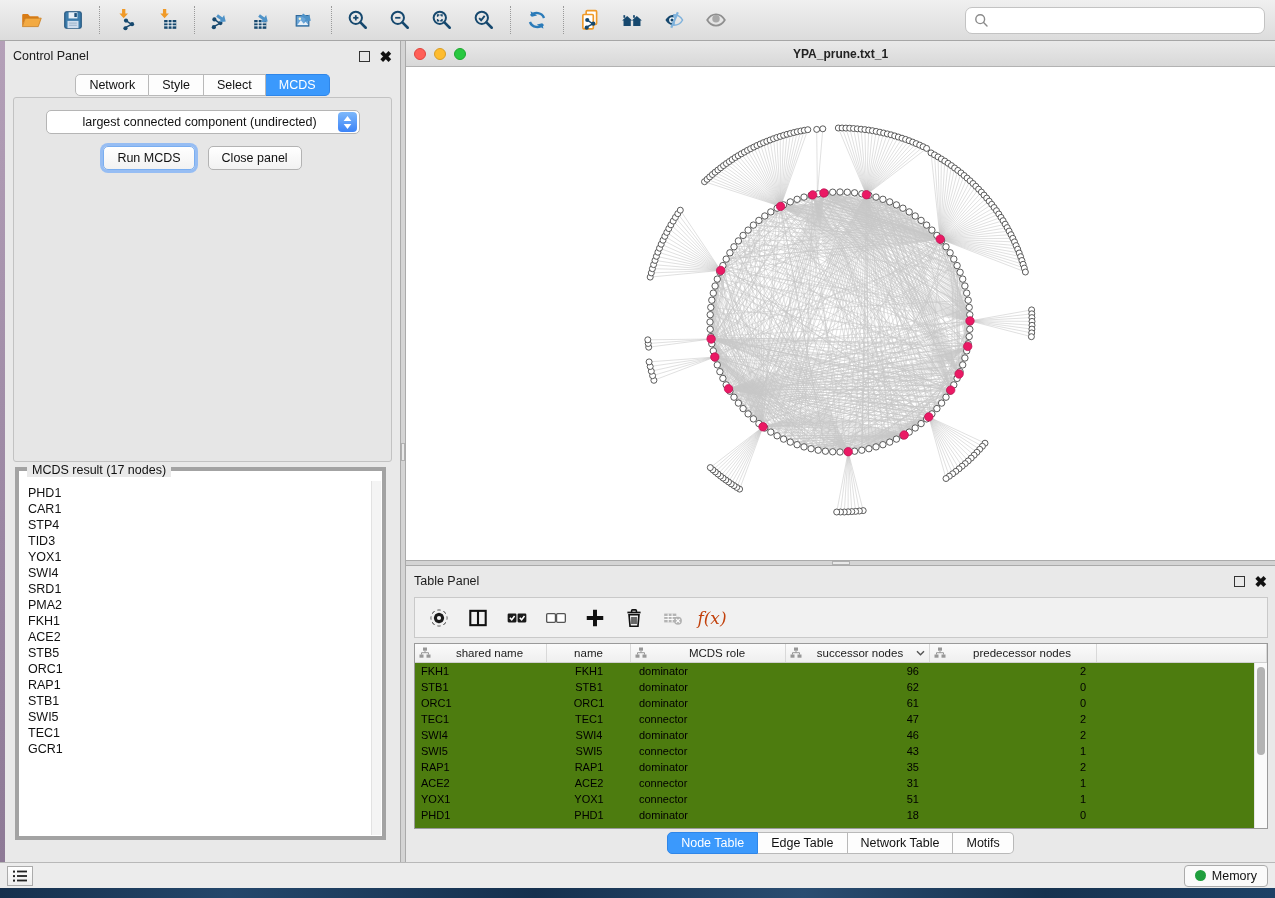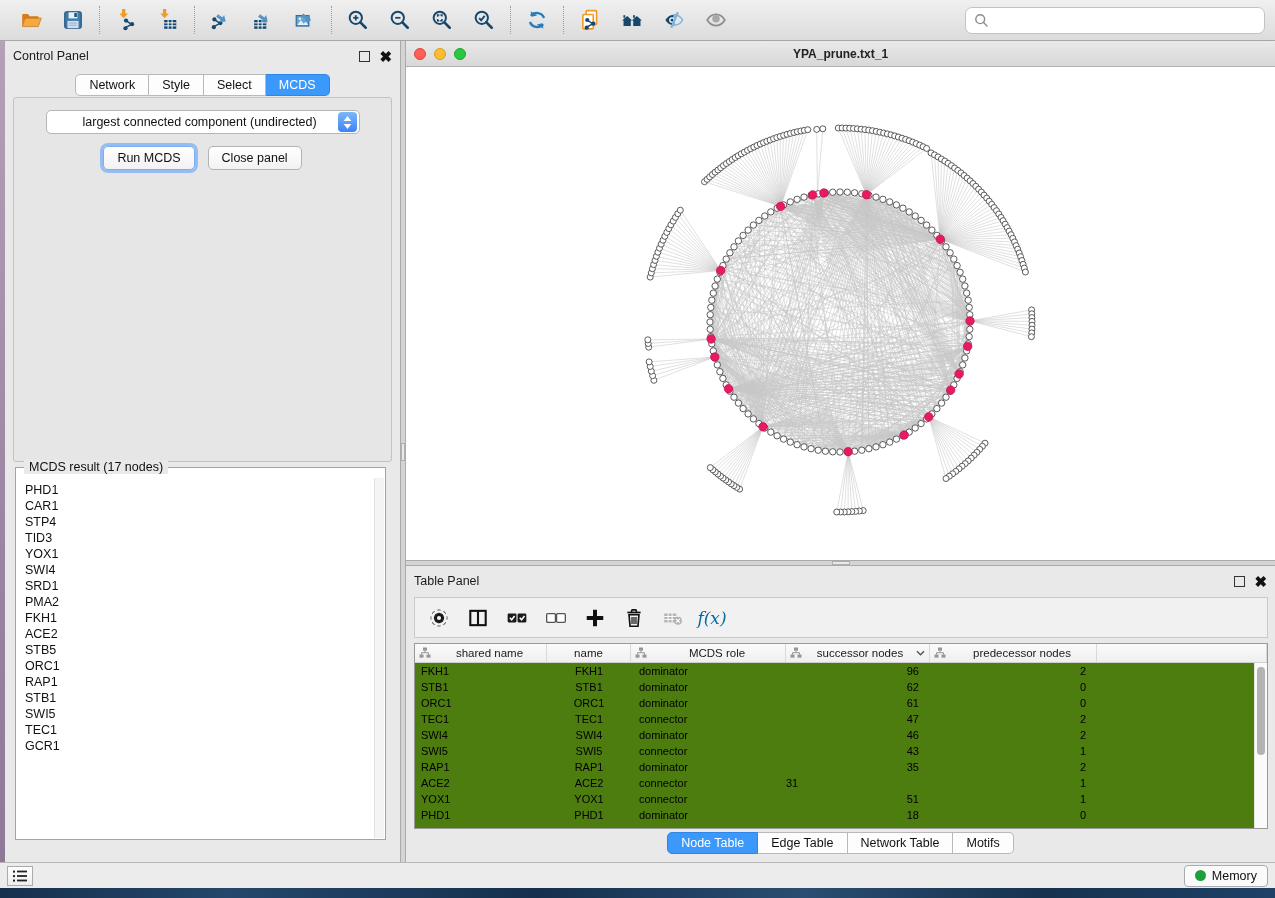--- a/index.html
+++ b/index.html
@@ -46,21 +46,21 @@
   .dropdown .dd-text{flex:1;white-space:nowrap;overflow:hidden;padding-left:27px;}
   .dd-stepper{width:19px;height:20px;margin:0 2px;border-radius:4px;
     background:linear-gradient(#7db8fb,#3c83f7);display:flex;flex-direction:column;
     align-items:center;justify-content:center;gap:1px;}
   .btn-row{margin-top:12px;display:flex;justify-content:center;gap:13px;}
   .mac-btn{height:24px;padding:0 13px;font-size:12.5px;font-family:inherit;color:#111;
     background:linear-gradient(#ffffff,#f2f2f2);border:1px solid #b3b3b3;border-radius:5px;}
   .mac-btn.focused{box-shadow:0 0 0 3px rgba(108,168,250,.65);border-color:#7aaef0;}
 
   .result-group{position:absolute;left:10px;right:14px;top:426px;height:373px;
-    border:1px solid #a3a3a3;background:#fff;}
+    border:4px solid #a3a3a3;background:#fff;}
   .result-label{position:absolute;top:-8px;left:8px;background:#e9e9e9;padding:0 5px;
     font-size:12.5px;color:#111;}
   .result-list{position:absolute;left:1px;right:12px;top:10px;bottom:1px;overflow:hidden;
     padding:4px 0 0 8px;font-size:12.5px;line-height:16px;}
   .result-scroll{position:absolute;right:1px;top:10px;bottom:1px;width:10px;
     background:#f4f4f4;border-left:1px solid #e2e2e2;}
 
   
   .v-splitter{position:absolute;left:400px;top:0;bottom:0;width:6px;background:#d4d4d4;
     border-left:1px solid #aaa;border-right:1px solid #aaa;}
@@ -78,21 +78,21 @@
   .tl{width:12px;height:12px;border-radius:50%;margin-right:8px;flex:0 0 auto;}
   .net-title{position:absolute;left:0;right:0;text-align:center;font-size:12px;font-weight:bold;color:#222;}
   .net-canvas{position:absolute;left:0;top:26px;right:0;bottom:0;background:#fff;}
   .net-canvas svg{display:block;}
 
   
   .table-panel{position:absolute;left:406px;top:525px;right:0;bottom:0;background:#e9e9e9;}
   .tp-toolbar{position:absolute;left:8px;right:7px;top:31px;height:41px;background:#f1f1f1;
     border:1px solid #c9c9c9;display:flex;align-items:center;gap:17px;padding-left:13px;}
   .tp-tool{display:flex;align-items:center;justify-content:center;width:22px;height:22px;}
-  .fx-label{font-family:"DejaVu Serif",serif;font-style:italic;font-size:17px;color:#0369a1;}
+  .fx-label{font-family:"DejaVu Serif",serif;font-style:italic;font-size:17px;color:#c2410c;}
   .tp-table{position:absolute;left:8px;right:7px;top:77px;height:186px;background:#4d7c0f;
     border:1px solid #9a9a9a;overflow:hidden;}
   .thead{display:flex;height:19px;background:linear-gradient(#fbfbfb,#efefef);
     border-bottom:1px solid #cfcfcf;}
   .th{display:flex;align-items:center;border-right:1px solid #d9d9d9;font-size:11.5px;color:#1a1a1a;}
   .th .hlab{flex:1;text-align:center;white-space:nowrap;overflow:hidden;}
   .tbody .tr{display:flex;height:16px;line-height:16px;font-size:11px;color:#000;}
   .td{white-space:nowrap;overflow:hidden;}
   .tp-scroll{position:absolute;right:0;top:19px;bottom:0;width:13px;background:#fafafa;
     border-left:1px solid #e4e4e4;}
@@ -1879,21 +1879,21 @@
               <div class="td" style="width: 132px; text-align: left; padding-left: 6px;">RAP1</div>
               <div class="td" style="width: 84px; text-align: center;">RAP1</div>
               <div class="td" style="width: 155px; text-align: left; padding-left: 8px;">dominator</div>
               <div class="td" style="width: 144px; text-align: right; padding-right: 11px;">35</div>
               <div class="td" style="width: 167px; text-align: right; padding-right: 11px;">2</div>
             </div>
             <div class="tr">
               <div class="td" style="width: 132px; text-align: left; padding-left: 6px;">ACE2</div>
               <div class="td" style="width: 84px; text-align: center;">ACE2</div>
               <div class="td" style="width: 155px; text-align: left; padding-left: 8px;">connector</div>
-              <div class="td" style="width: 144px; padding-right: 11px;">31</div>
+              <div class="td" style="width: 144px; text-align: right; padding-right: 11px;">31</div>
               <div class="td" style="width: 167px; text-align: right; padding-right: 11px;">1</div>
             </div>
             <div class="tr">
               <div class="td" style="width: 132px; text-align: left; padding-left: 6px;">YOX1</div>
               <div class="td" style="width: 84px; text-align: center;">YOX1</div>
               <div class="td" style="width: 155px; text-align: left; padding-left: 8px;">connector</div>
               <div class="td" style="width: 144px; text-align: right; padding-right: 11px;">51</div>
               <div class="td" style="width: 167px; text-align: right; padding-right: 11px;">1</div>
             </div>
             <div class="tr">

